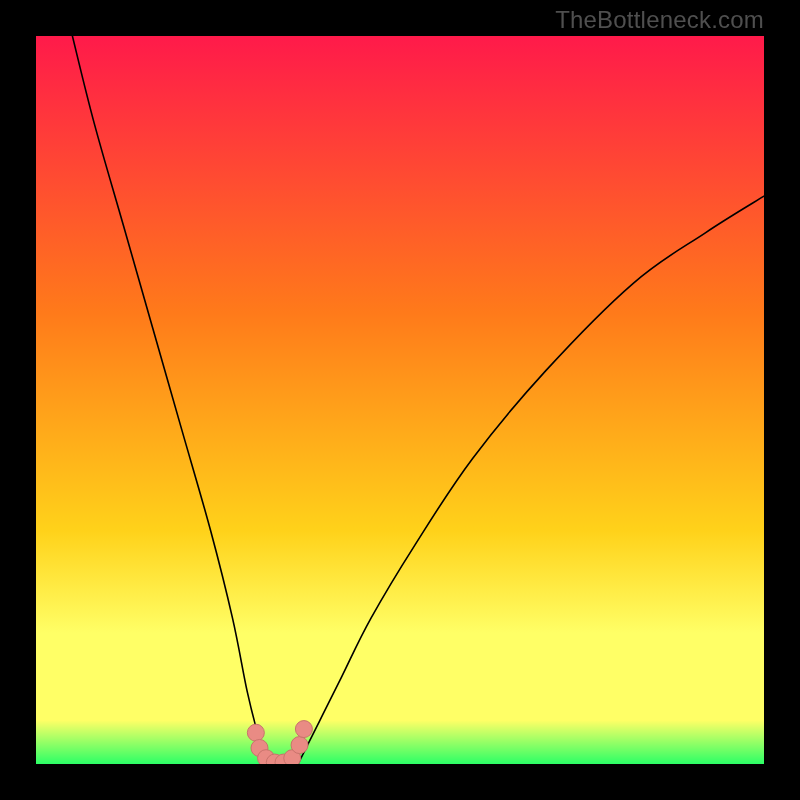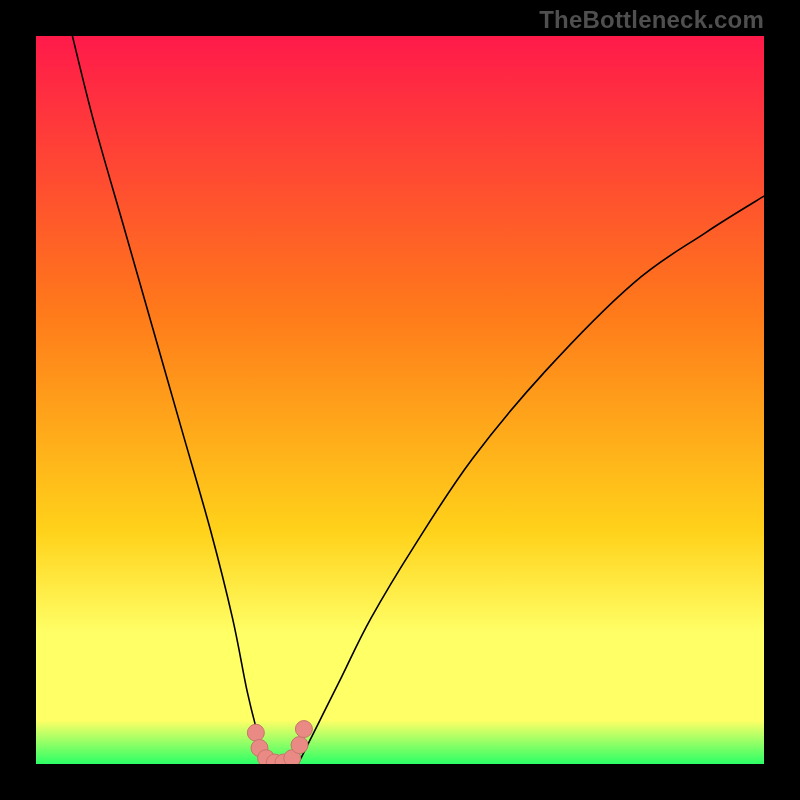--- a/index.html
+++ b/index.html
@@ -1,18 +1,18 @@
 <!DOCTYPE html>
 <html><head>
 <meta charset="utf-8">
 <style>
   html,body{margin:0;padding:0;width:800px;height:800px;overflow:hidden;background:#000;font-family:Arial,Helvetica,sans-serif}
   .frame{position:absolute;inset:0;background:#000}
   .plot{position:absolute;left:36px;top:36px;width:728px;height:728px}
-  .watermark{position:absolute;top:6px;right:36px;color:#4f4f4f;font-size:24px;font-weight:700;letter-spacing:.2px}
+  .watermark{position:absolute;top:6px;right:36px;color:#4f4f4f;font-size:24px;font-weight:400;letter-spacing:.2px}
   svg{display:block}
 </style>
 </head>
 <body>
 
 <div class="frame">
   <div class="watermark">TheBottleneck.com</div>
   <div class="plot">
     <svg id="svg" width="728" height="728" viewBox="0 0 728 728">
         <defs>

